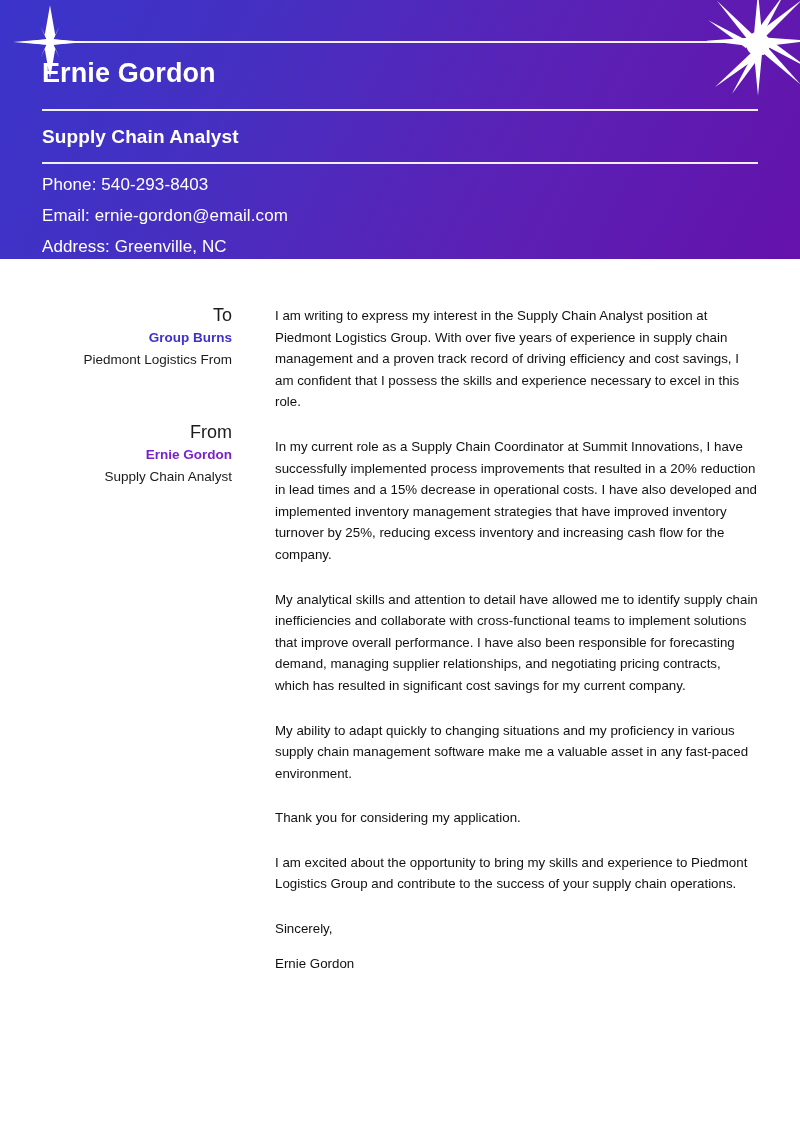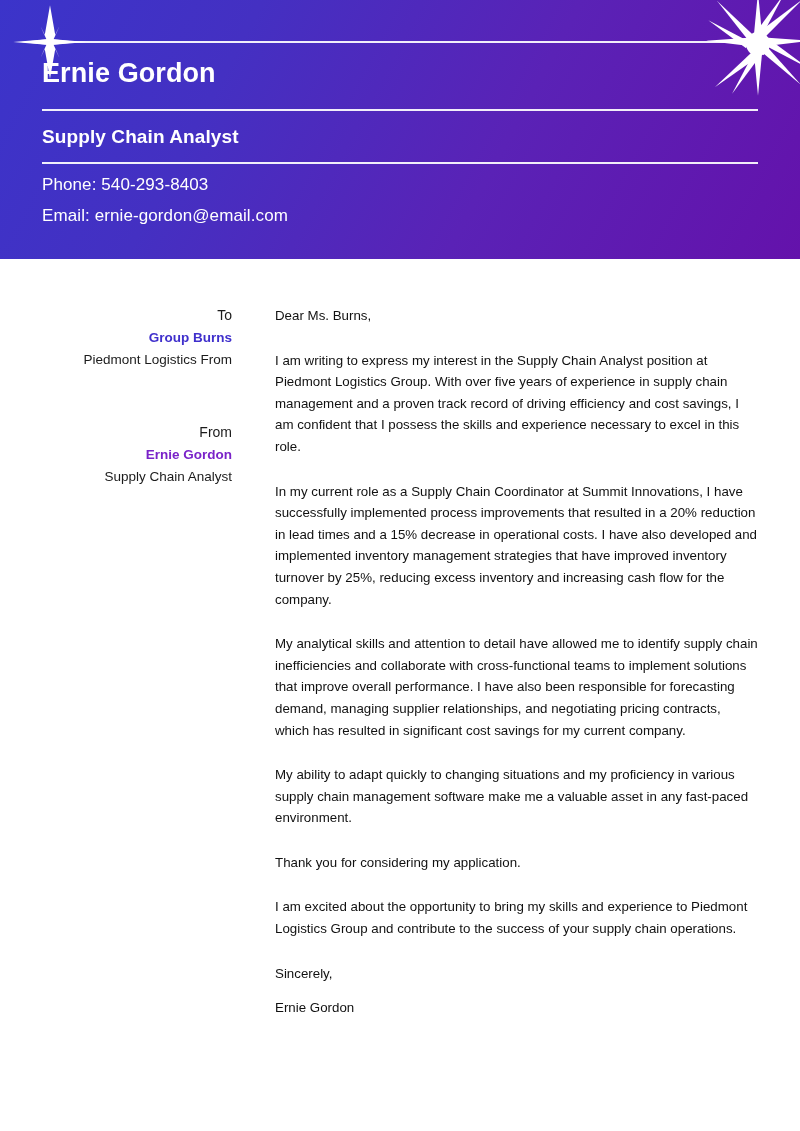--- a/index.html
+++ b/index.html
@@ -101,21 +101,21 @@
     width: 232px;
     flex: 0 0 232px;
     text-align: right;
     padding-right: 0;
   }
 
   .meta-block { margin-bottom: 0; }
   .meta-block + .meta-block { margin-top: 52px; }
 
   .meta-label {
-    font-size: 14px;
+    font-size: 18px;
     color: #1b1b1b;
     line-height: 21px;
   }
 
   .meta-name {
     font-size: 13.5px;
     font-weight: bold;
     line-height: 21px;
     padding-top: 1px;
   }
@@ -184,20 +184,21 @@
 
       <hr class="rule rule-mid">
 
       <div class="job-title">Supply Chain Analyst</div>
 
       <hr class="rule rule-bot">
 
       <div class="contact-list">
         <div class="contact-line">Phone: 540-293-8403</div>
         <div class="contact-line">Email: ernie-gordon@email.com</div>
+        <div class="contact-line">Address: Greenville, NC</div>
       </div>
     </div>
   </div>
 
   <div class="letter">
 
     <div class="meta-col">
 
       <div class="meta-block">
         <div class="meta-label">To</div>
@@ -207,21 +208,20 @@
 
       <div class="meta-block">
         <div class="meta-label">From</div>
         <div class="meta-name from">Ernie Gordon</div>
         <div class="meta-org">Supply Chain Analyst</div>
       </div>
 
     </div>
 
     <div class="body-col">
-      <p class="para salutation">Dear Ms. Burns,</p>
       <p class="para">I am writing to express my interest in the Supply Chain Analyst position at Piedmont Logistics Group. With over five years of experience in supply chain management and a proven track record of driving efficiency and cost savings, I am confident that I possess the skills and experience necessary to excel in this role.</p>
       <p class="para">In my current role as a Supply Chain Coordinator at Summit Innovations, I have successfully implemented process improvements that resulted in a 20% reduction in lead times and a 15% decrease in operational costs. I have also developed and implemented inventory management strategies that have improved inventory turnover by 25%, reducing excess inventory and increasing cash flow for the company.</p>
       <p class="para">My analytical skills and attention to detail have allowed me to identify supply chain inefficiencies and collaborate with cross-functional teams to implement solutions that improve overall performance. I have also been responsible for forecasting demand, managing supplier relationships, and negotiating pricing contracts, which has resulted in significant cost savings for my current company.</p>
       <p class="para">My ability to adapt quickly to changing situations and my proficiency in various supply chain management software make me a valuable asset in any fast-paced environment.</p>
       <p class="para thanks">Thank you for considering my application.</p>
       <p class="para">I am excited about the opportunity to bring my skills and experience to Piedmont Logistics Group and contribute to the success of your supply chain operations.</p>
       <p class="para signoff">Sincerely,</p>
       <p class="para">Ernie Gordon</p>
     </div>
 

